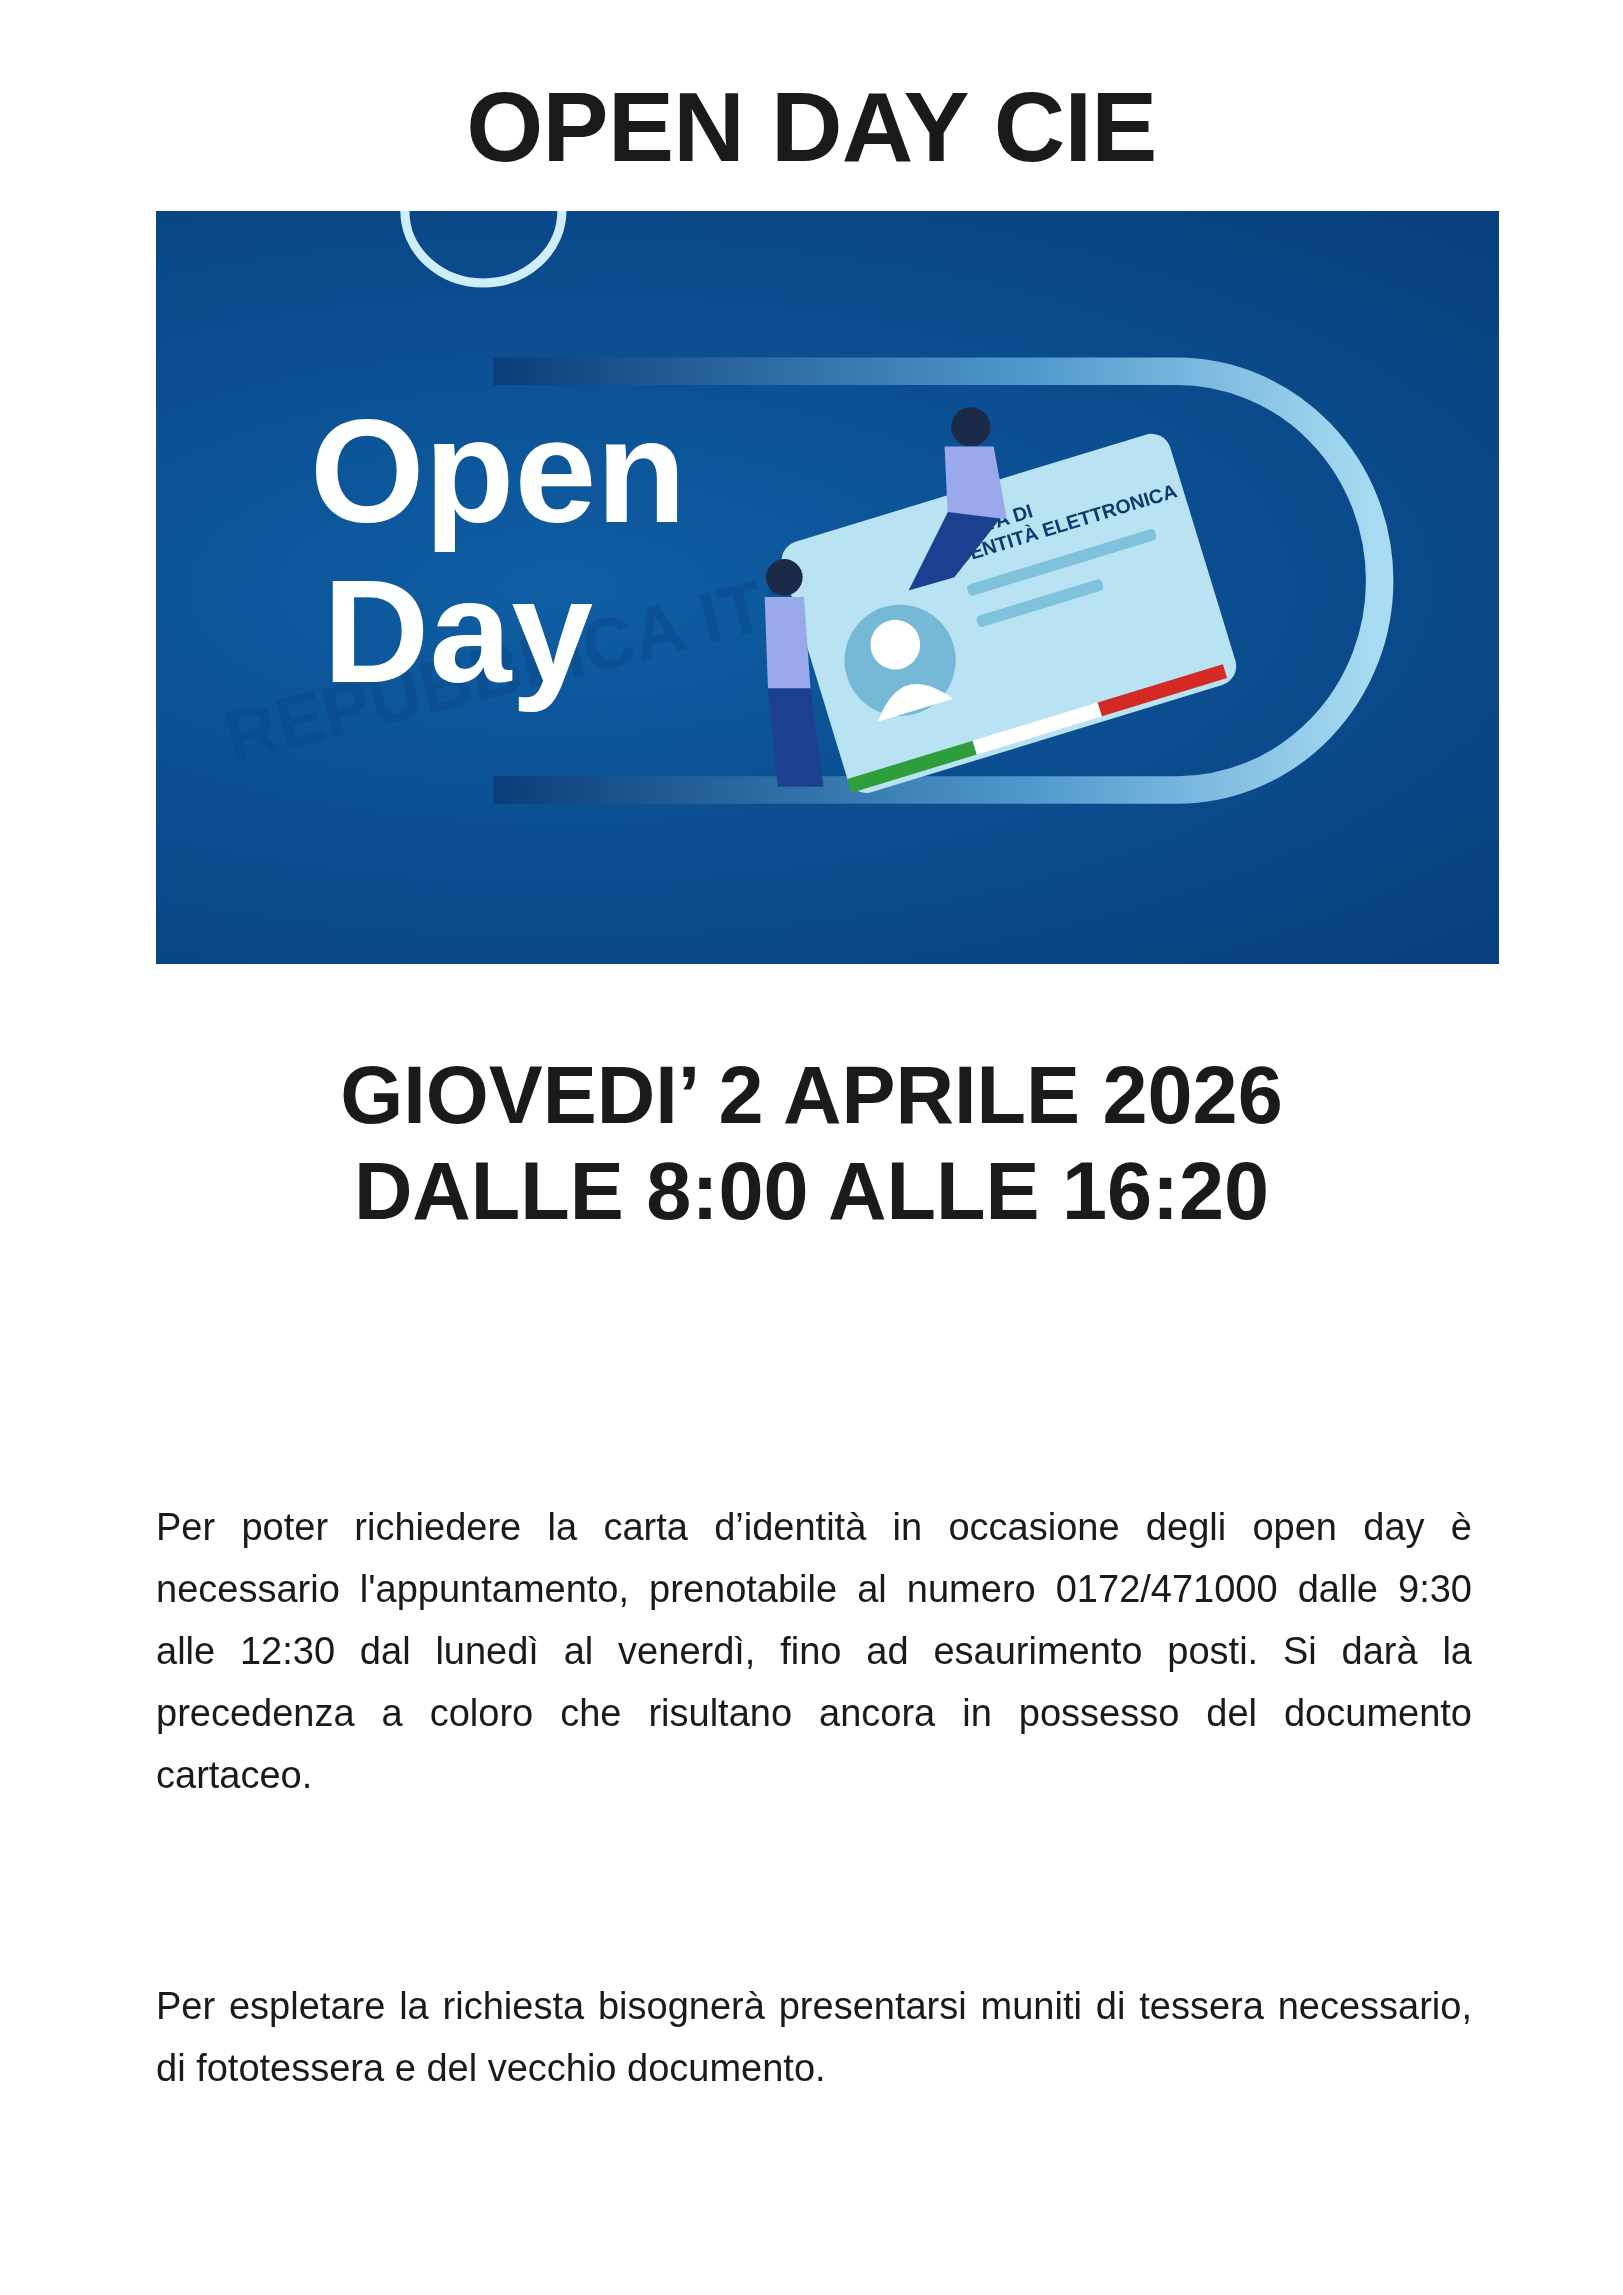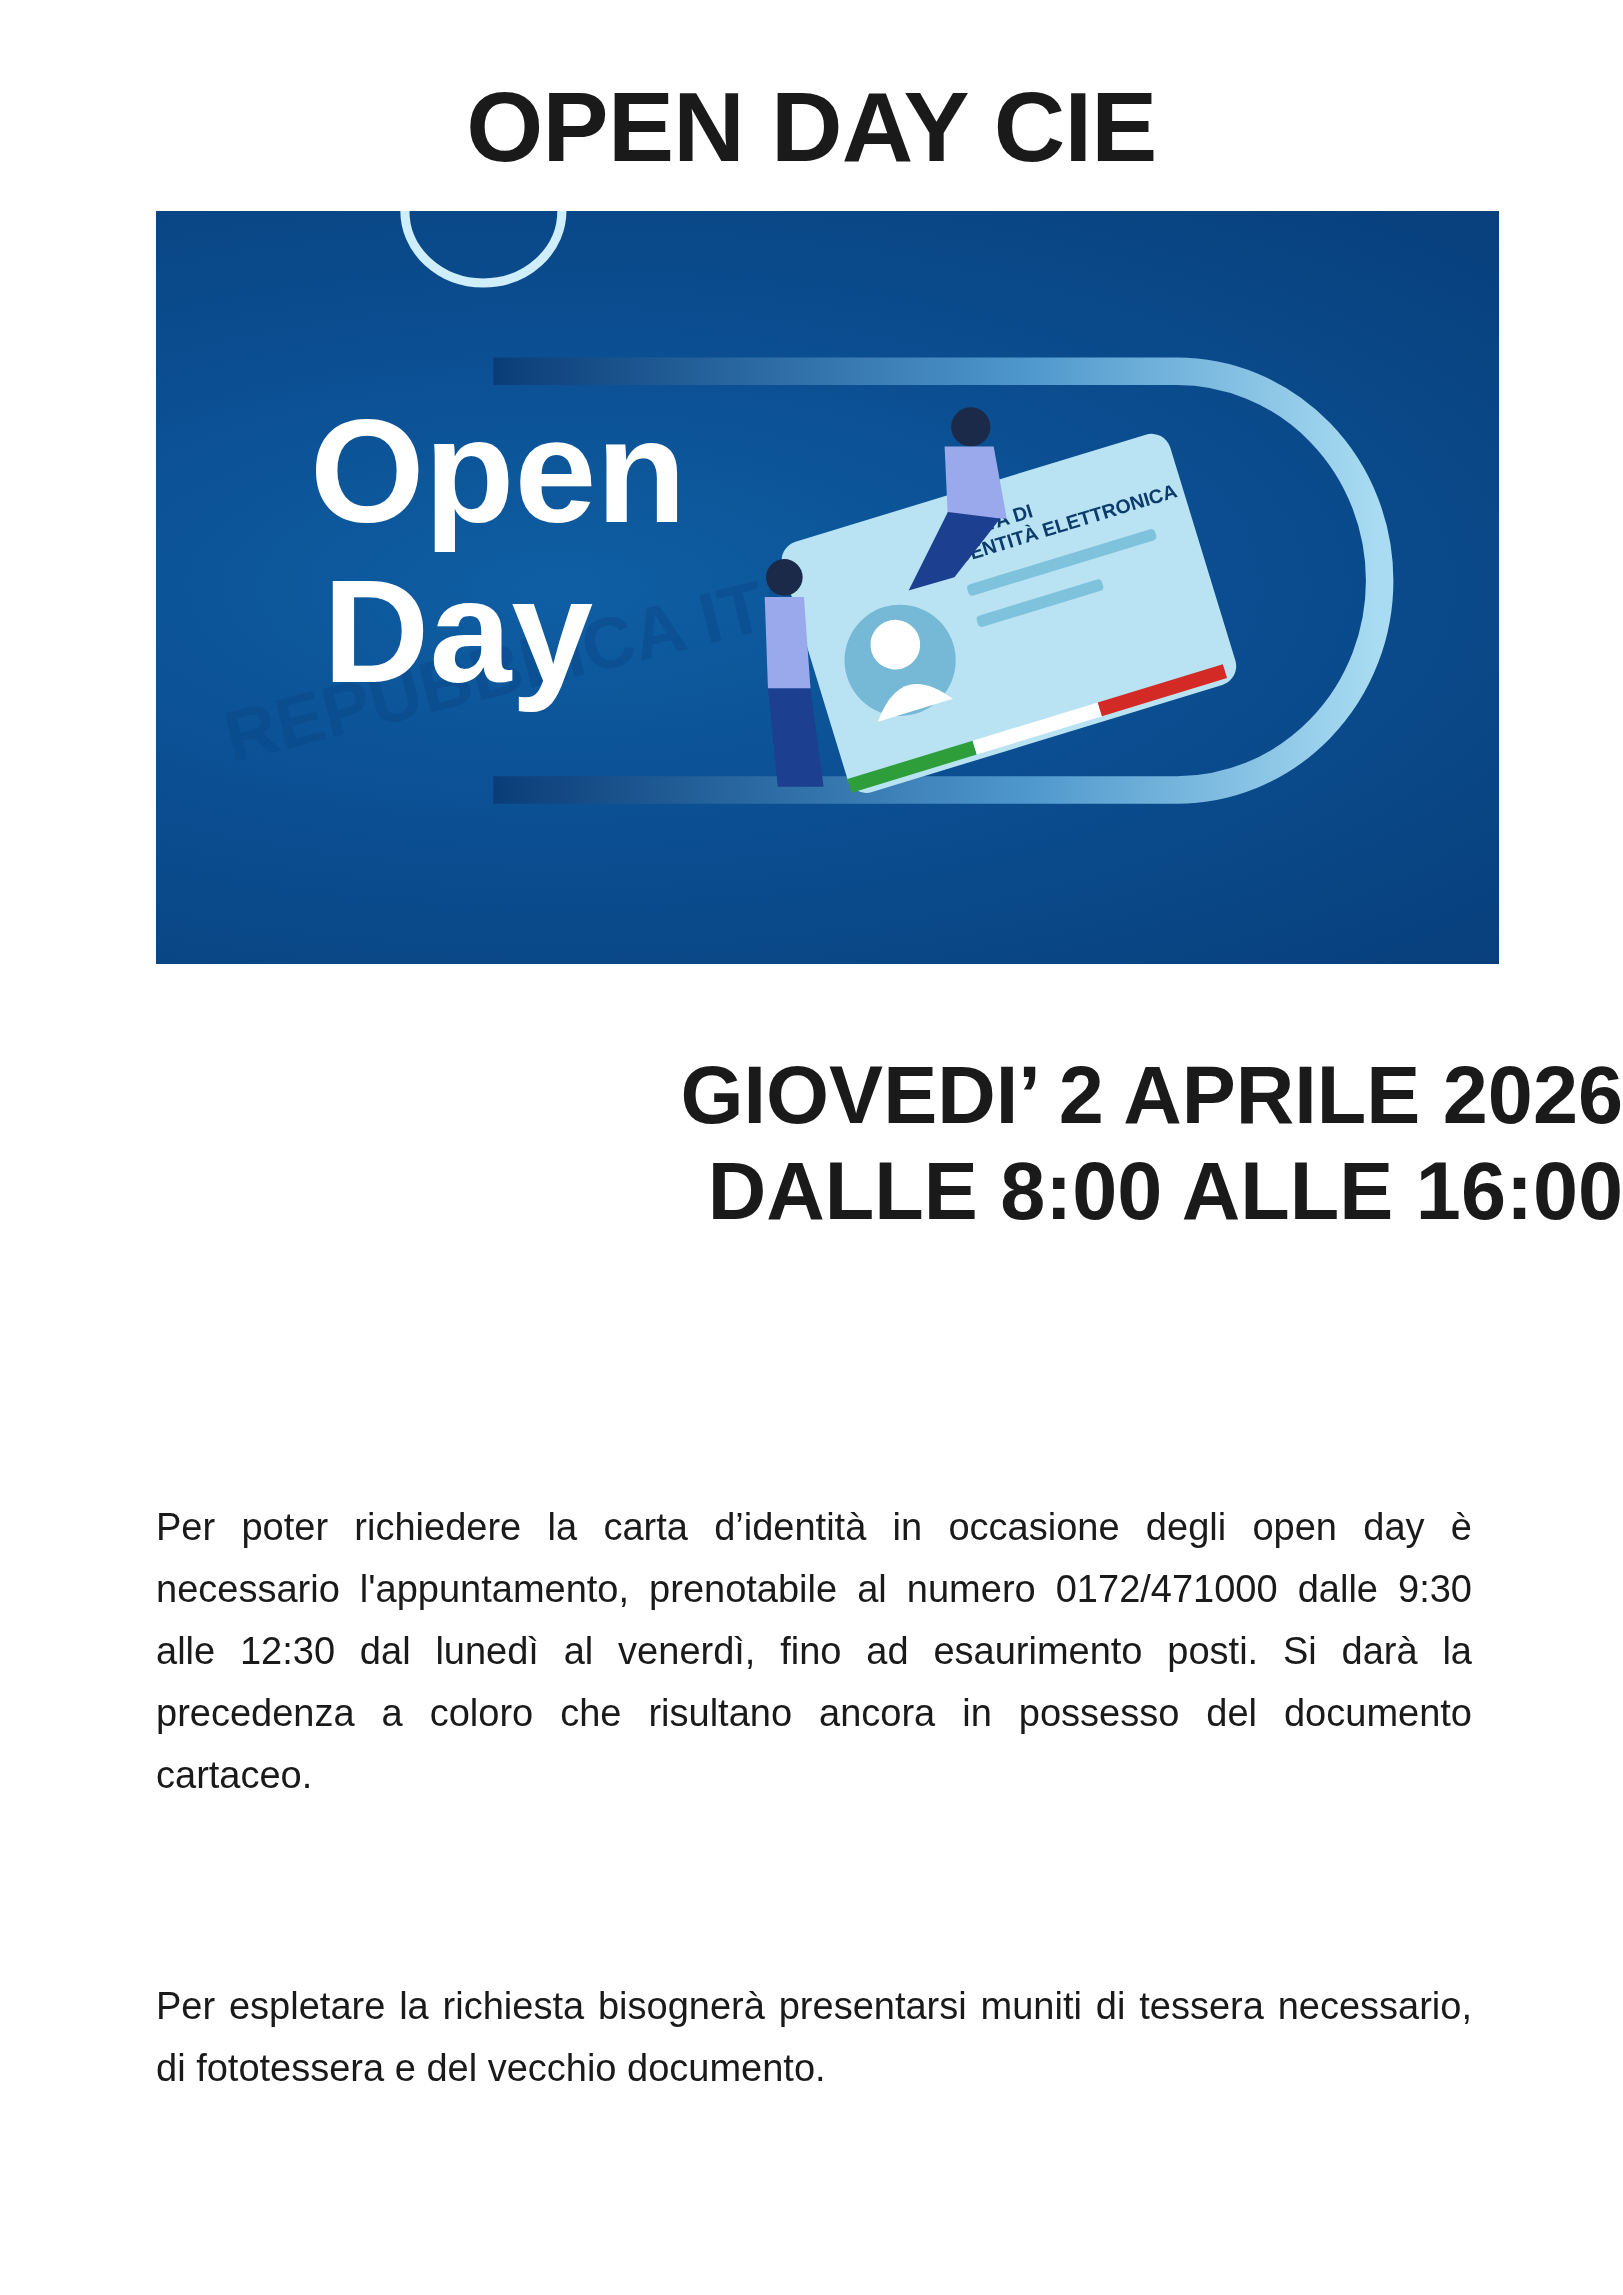--- a/index.html
+++ b/index.html
@@ -1,21 +1,21 @@
 <!DOCTYPE html>
 <html style="font-size:10.5px"><head>
 <meta charset="utf-8">
 <style>
   html, body { margin:0; padding:0; background:#ffffff; }
   body { width:1623px; height:2295px; position:relative; overflow:hidden; font-family:"Liberation Sans", sans-serif; color:#1a1a1a; }
   .title { position:absolute; left:0; width:1623px; top:71px; text-align:center; font-weight:bold; font-size:99px; line-height:111px; letter-spacing:-0.7px; }
   .banner { position:absolute; left:156px; top:211px; width:1343px; height:753px; overflow:hidden;
     background: radial-gradient(ellipse at 30% 50%, #0f5ea4 0%, #0b4f92 45%, #083f7c 100%); }
   .banner svg { position:absolute; left:0; top:0; width:100%; height:100%; }
-  .dates { position:absolute; left:0; width:1623px; top:1047px; text-align:right; font-weight:bold; font-size:81px; line-height:96px; }
+  .dates { position:absolute; left:0; width:1623px; top:1047px; text-align:center; font-weight:bold; font-size:81px; line-height:96px; }
   .dates div { white-space:nowrap; }
   .para { position:absolute; left:156px; width:1316px; font-size:38px; line-height:62px; text-align:justify; text-align-last:left; }
   .p1 { top:1458px; }
   .p2 { top:1937px; }
 </style>
 </head>
 <body>
 
 <div class="title">OPEN DAY CIE</div>
 
@@ -57,18 +57,18 @@
     <path d="M 1210 460 L 1290 470 L 1220 560 L 1150 580 Z" fill="#1d3f8f"></path>
 
     <circle cx="960" cy="560" r="28" fill="#1c2a4a"></circle>
     <path d="M 930 590 L 990 590 L 1000 730 L 935 730 Z" fill="#9aa9ec"></path>
     <path d="M 935 730 L 1000 730 L 1020 880 L 950 880 Z" fill="#1d3f8f"></path>
   </svg>
 </div>
 
 <div class="dates">
   <div>GIOVEDI’ 2 APRILE 2026</div>
-  <div>DALLE 8:00 ALLE 16:00</div>
+  <div>DALLE 8:00 ALLE 16:20</div>
 </div>
 
 <p class="para p1">Per poter richiedere la carta d’identità in occasione degli open day è necessario l'appuntamento, prenotabile al numero 0172/471000 dalle 9:30 alle 12:30 dal lunedì al venerdì, fino ad esaurimento posti. Si darà la precedenza a coloro che risultano ancora in possesso del documento cartaceo.</p>
 <p class="para p2">Per espletare la richiesta bisognerà presentarsi muniti di tessera necessario, di fototessera e del vecchio documento.</p>
 
 
 </body></html>

